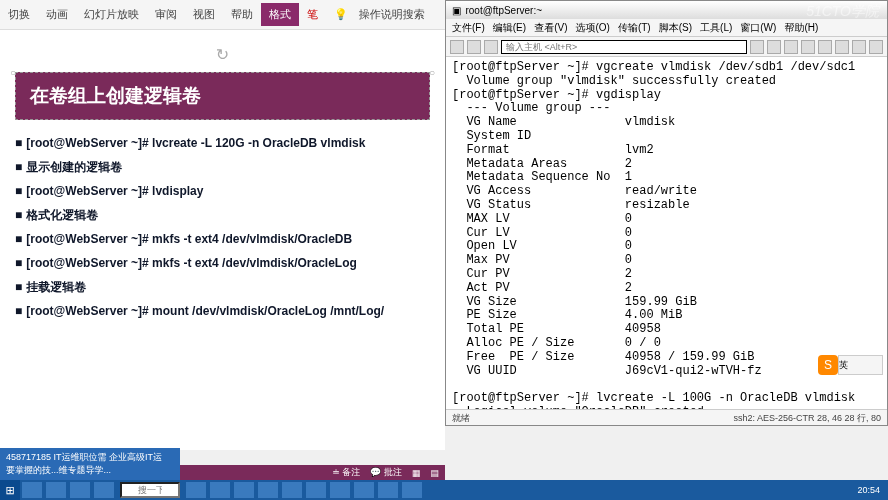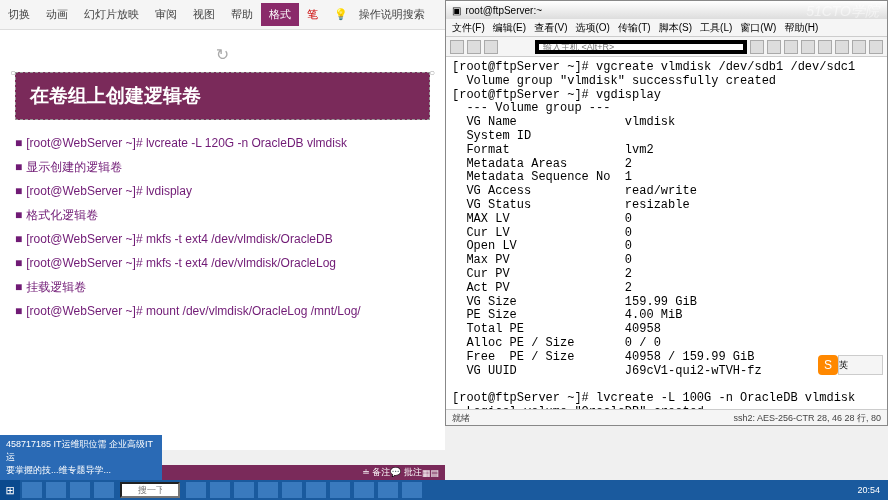--- a/index.html
+++ b/index.html
@@ -6,42 +6,42 @@
 body{width:888px;height:500px;overflow:hidden;background:#f0f0f0;position:relative;}
 .ribbon{height:30px;background:#f5f5f5;border-bottom:1px solid #ddd;display:flex;align-items:center;font-size:11px;color:#444;text-align:right;}
 .ribbon span{padding:0 8px;cursor:pointer;}
 .ribbon .active{background:#8a2a6a;color:#fff;padding:4px 8px;}
 .ribbon .red{color:#c00;}
 .slide-area{position:absolute;left:0;top:30px;width:445px;height:420px;background:#fff;padding:10px 15px;}
 .refresh-icon{text-align:center;color:#aaa;margin:5px 0;}
 .title-box{background:#7a2a5a;color:#fff;font-size:19px;font-weight:bold;padding:10px 14px;margin:8px 0 14px 0;border:1px dashed #999;position:relative;}
 .title-box::before,.title-box::after{content:"○";position:absolute;color:#aaa;font-size:10px;top:-6px;}
 .title-box::before{left:-6px;}.title-box::after{right:-6px;}
-.bullet{color:#701a75;font-size:12px;font-weight:normal;margin:6px 0;line-height:1.5;}
+.bullet{color:#0f172a;font-size:12px;font-weight:bold;margin:6px 0;line-height:1.5;}
 .bullet::before{content:"■";margin-right:4px;}
-.statusbar{position:absolute;bottom:20px;left:0;width:445px;height:15px;background:#7a2a5a;display:flex;align-items:center;color:#fff;font-size:9px;padding:0 6px;}
+.statusbar{position:absolute;bottom:20px;left:0;width:445px;height:15px;background:#7a2a5a;display:flex;align-items:center;color:#fff;font-size:9px;padding:0 6px;gap:10px;}
 .term-window{position:absolute;right:0;top:0;width:443px;height:426px;background:#fff;border:1px solid #888;display:flex;flex-direction:column;}
 .term-title{height:18px;background:linear-gradient(#fff,#ddd);font-size:10px;padding:2px 6px;display:flex;align-items:center;gap:4px;}
 .term-menu{height:18px;background:#f5f5f5;font-size:10px;padding:2px 6px;display:flex;gap:8px;border-bottom:1px solid #ccc;}
 .term-toolbar{height:20px;background:#f5f5f5;border-bottom:1px solid #ccc;display:flex;align-items:center;gap:3px;padding:0 4px;font-size:10px;}
 .tb-icon{width:14px;height:14px;background:#ddd;border:1px solid #aaa;}
-.term-input{flex:1;border:4px solid #000000;height:14px;font-size:9px;padding:0 4px;color:#888;margin-left:34px;}
+.term-input{flex:1;border:1px solid #000000;height:14px;font-size:9px;padding:0 4px;color:#888;}
 .term-tab{height:18px;background:#f5f5f5;border-bottom:1px solid #ccc;display:flex;align-items:center;font-size:10px;}
 .term-tab span{background:#fff;border:1px solid #aaa;border-bottom:none;padding:1px 8px;margin-left:4px;}
 .term-body{flex:1;background:#fff;font-family:"Courier New",monospace;font-size:12px;padding:4px 6px;color:#000;white-space:pre;overflow:hidden;line-height:1.15;}
 .term-status{height:16px;background:#f5f5f5;border-top:1px solid #ccc;font-size:9px;display:flex;justify-content:space-between;padding:2px 6px;color:#444;}
 .watermark{position:absolute;right:8px;top:2px;font-size:14px;color:#fff;opacity:0.5;font-style:italic;}
 .sogou{position:absolute;right:50px;top:355px;width:20px;height:20px;background:#f80;border-radius:4px;color:#fff;font-size:12px;display:flex;align-items:center;justify-content:center;z-index:10;}
 .sogou-bar{position:absolute;right:5px;top:355px;width:45px;height:20px;background:#f5f5f5;border:1px solid #ccc;font-size:9px;display:flex;align-items:center;z-index:10;}
 .taskbar{position:absolute;bottom:0;left:0;width:888px;height:20px;background:#1a5a9e;display:flex;align-items:center;}
 .taskbar .start{width:20px;height:20px;background:#0a4a8e;color:#fff;display:flex;align-items:center;justify-content:center;font-size:11px;}
 .taskbar .item{width:20px;height:16px;margin:0 2px;background:#3a7abe;}
 .taskbar .search{width:60px;height:16px;background:#fff;margin:0 4px;font-size:9px;padding:0 16px;text-align:center;}
 .taskbar .time{margin-left:auto;color:#fff;font-size:9px;padding:0 8px;}
-.blue-banner{position:absolute;bottom:20px;left:0;width:162px;background:#2a6ab5;color:#fff;font-size:9px;padding:3px 6px;}
+.blue-banner{position:absolute;bottom:20px;left:0;width:180px;background:#2a6ab5;color:#fff;font-size:9px;padding:3px 6px;}
 </style>
 </head>
 <body>
 
 <div class="ribbon">
   <span>切换</span>
   <span>动画</span>
   <span>幻灯片放映</span>
   <span>审阅</span>
   <span>视图</span>

